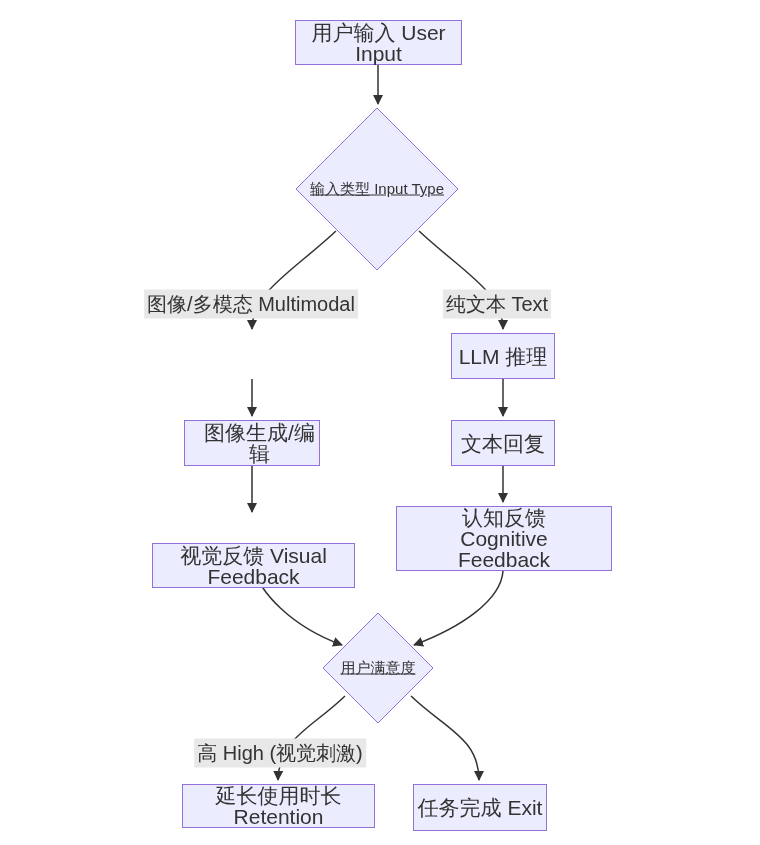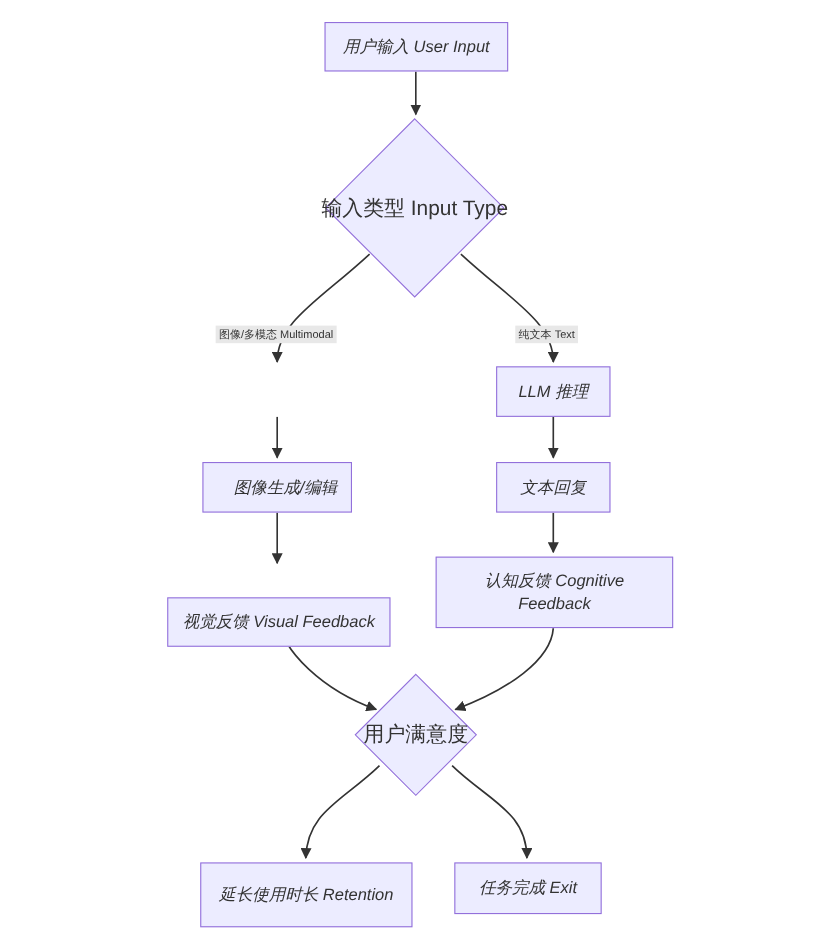--- a/index.html
+++ b/index.html
@@ -35,53 +35,53 @@
     fill: var(--node-fill, #ECECFF);
     stroke: var(--node-border, #9370DB);
     stroke-width: 1px;
   }
   .node {
     position: absolute;
     box-sizing: border-box;
     background: var(--node-fill, #ECECFF);
     border: 1px solid var(--node-border, #9370DB);
     color: var(--text-color, #333333);
-    font-size: 15px;
+    font-size: 21px;
     line-height: 21px;
     display: flex;
     align-items: center;
     justify-content: center;
     text-align: center;
-    font-style: italic;
   }
   .node-user-input        { left: 295px; top: 20px;  width: 167px; height: 45px; }
   .node-nano-banana       { left: 174px; top: 333px; width: 158px; height: 46px; }
   .node-llm               { left: 451px; top: 333px; width: 104px; height: 46px; align-items: center; }
   .node-image-gen         { left: 184px; top: 420px; width: 136px; height: 46px; padding-left: 15px; }
   .node-text-reply        { left: 451px; top: 420px; width: 104px; height: 46px; }
   .node-visual-feedback   { left: 152px; top: 516px; width: 203px; height: 45px; margin-top: 27px; }
   .node-cognitive-feedback{ left: 396px; top: 506px; width: 216px; height: 65px; padding: 5px 28px; }
-  .node-retention         { left: 182px; top: 784px; width: 193px; height: 59px; }
+  .node-retention         { left: 182px; top: 784px; width: 193px; height: 44px; }
   .node-exit              { left: 413px; top: 784px; width: 134px; height: 47px; }
   .diamond-label {
     position: absolute;
     transform: translate(-50%, -50%);
     color: var(--text-color, #333333);
-    font-size: 19px;
+    font-size: 15px;
     white-space: nowrap;
     text-align: center;
+    text-decoration: underline;
   }
   .diamond-label-input-type   { left: 377px; top: 189px; }
   .diamond-label-satisfaction { left: 378px; top: 668px; }
   .edge-label {
     position: absolute;
     transform: translate(-50%, -50%);
     background: var(--label-bg, #e8e8e8);
     color: var(--text-color, #333333);
-    font-size: 10px;
+    font-size: 20px;
     white-space: nowrap;
     padding: 1px 3px;
   }
   .edge-label-multimodal { left: 251px; top: 304px; }
   .edge-label-text       { left: 497px; top: 304px; }
   .edge-label-high       { left: 280px; top: 753px; }
   .edge-label-medium     { left: 481px; top: 753px; }
 </style>
 </head>
 <body>
@@ -143,14 +143,15 @@
   <div class="node node-retention">
     <span>延长使用时长 Retention</span>
   </div>
 
   <div class="node node-exit">
     <span>任务完成 Exit</span>
   </div>
 
   <div class="edge-label edge-label-multimodal">图像/多模态 Multimodal</div>
   <div class="edge-label edge-label-text">纯文本 Text</div>
+  <div class="edge-label edge-label-high">高 High (视觉刺激)</div>
 
 </div>
 
 </body></html>

